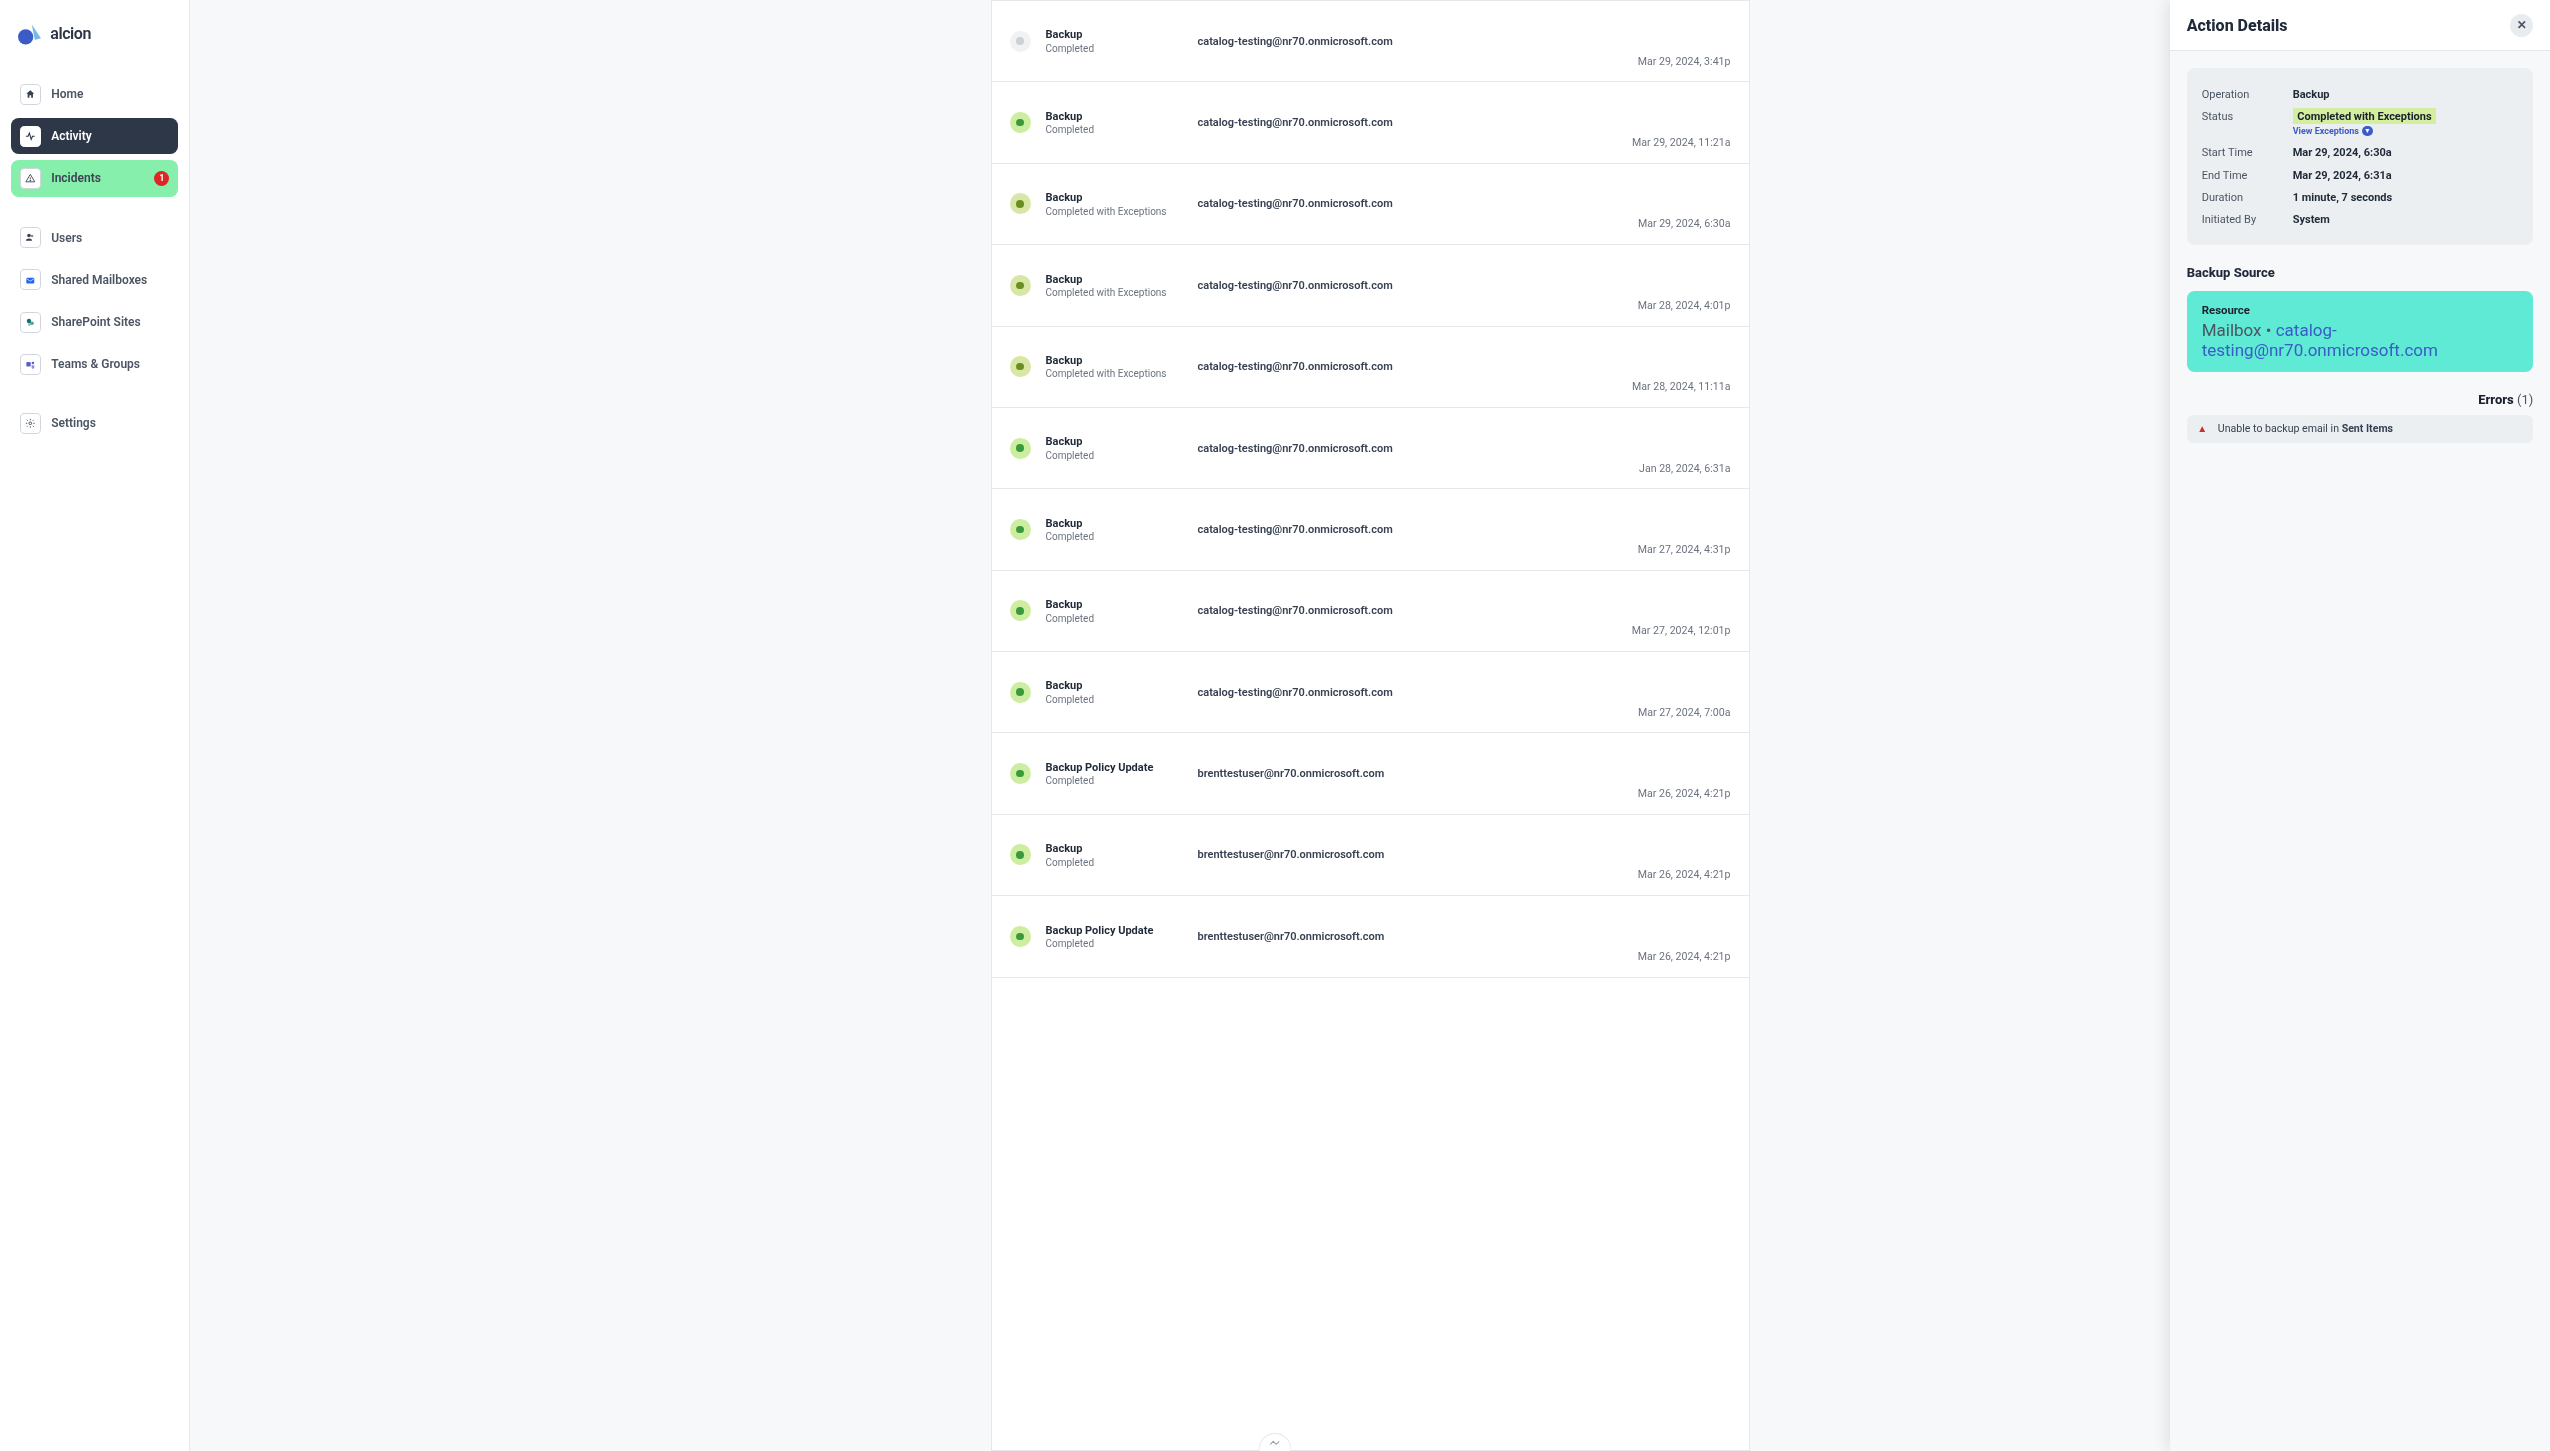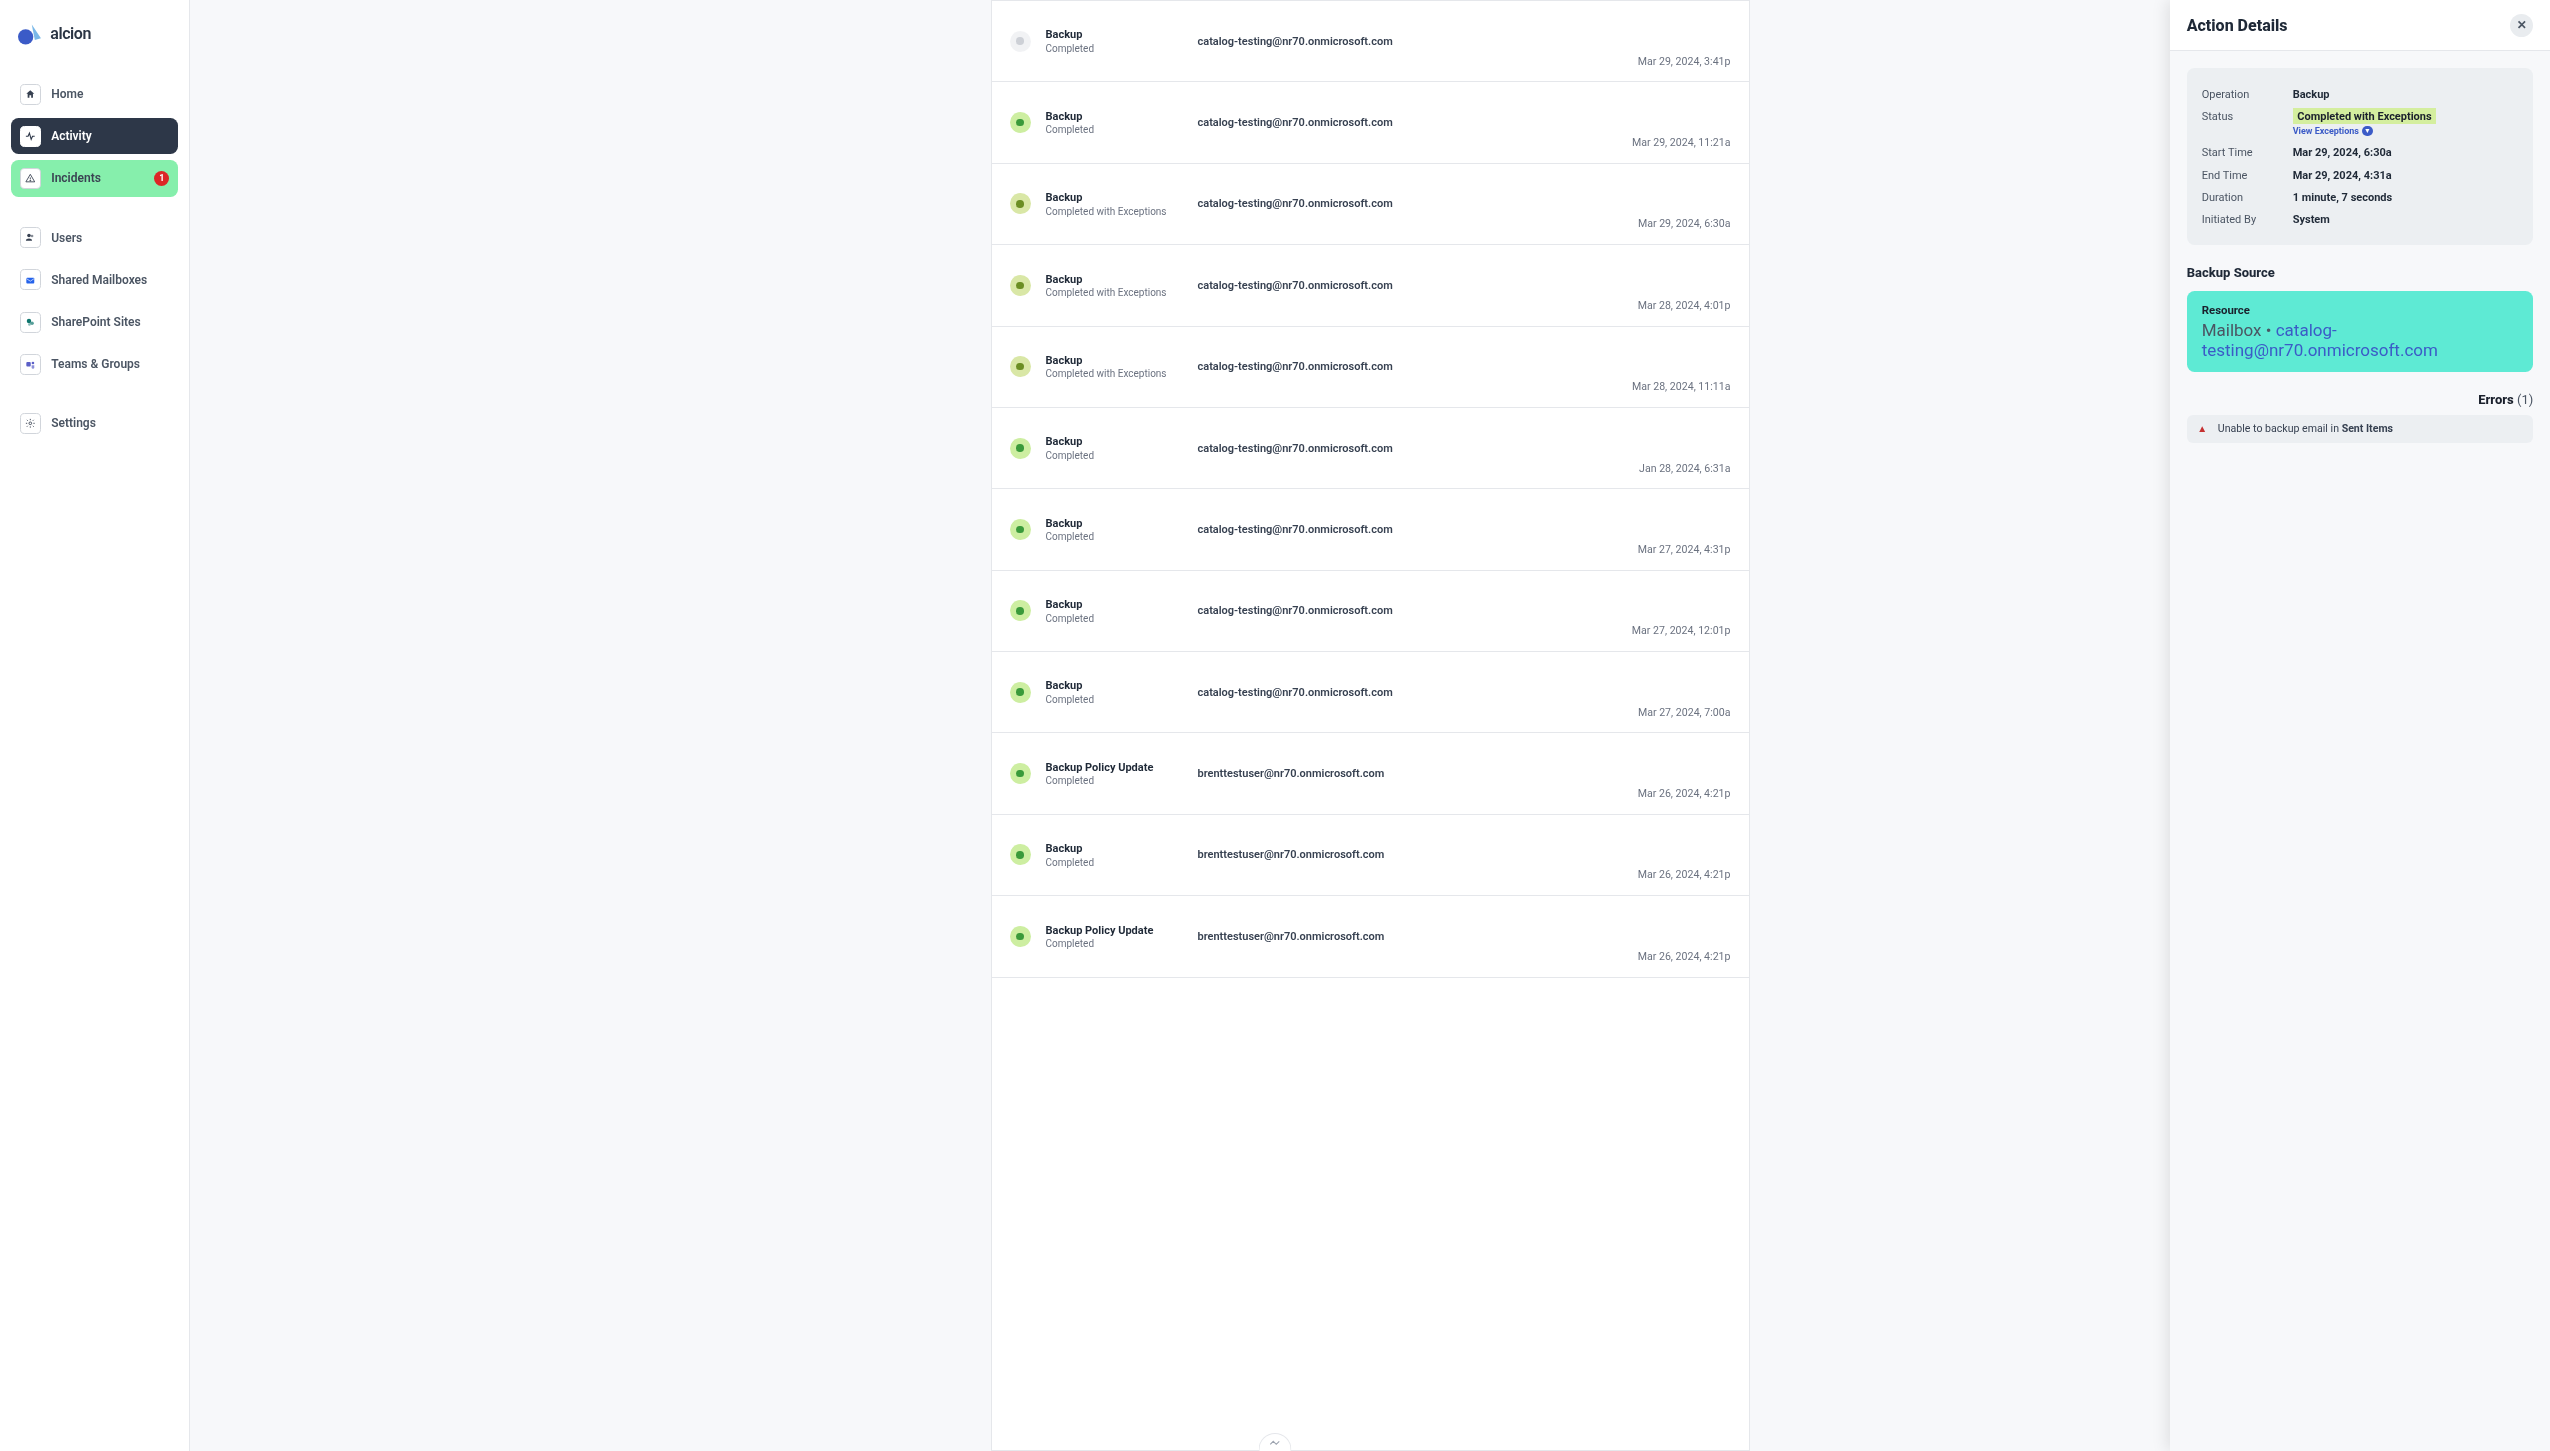--- a/index.html
+++ b/index.html
@@ -599,21 +599,21 @@
               <span class="view-exceptions-arrow">▼</span>
             </div>
           </div>
         </div>
         <div class="info-row">
           <div class="info-label">Start Time</div>
           <div class="info-value">Mar 29, 2024, 6:30a</div>
         </div>
         <div class="info-row">
           <div class="info-label">End Time</div>
-          <div class="info-value">Mar 29, 2024, 4:31a</div>
+          <div class="info-value">Mar 29, 2024, 6:31a</div>
         </div>
         <div class="info-row">
           <div class="info-label">Duration</div>
           <div class="info-value">1 minute, 7 seconds</div>
         </div>
         <div class="info-row">
           <div class="info-label">Initiated By</div>
           <div class="info-value">System</div>
         </div>
       </div>

